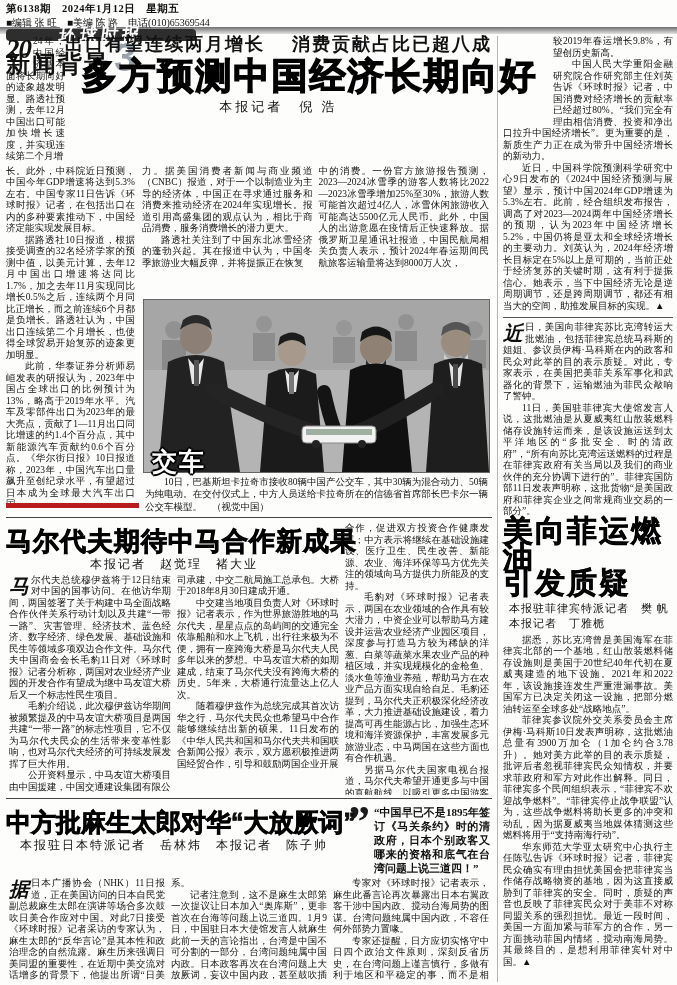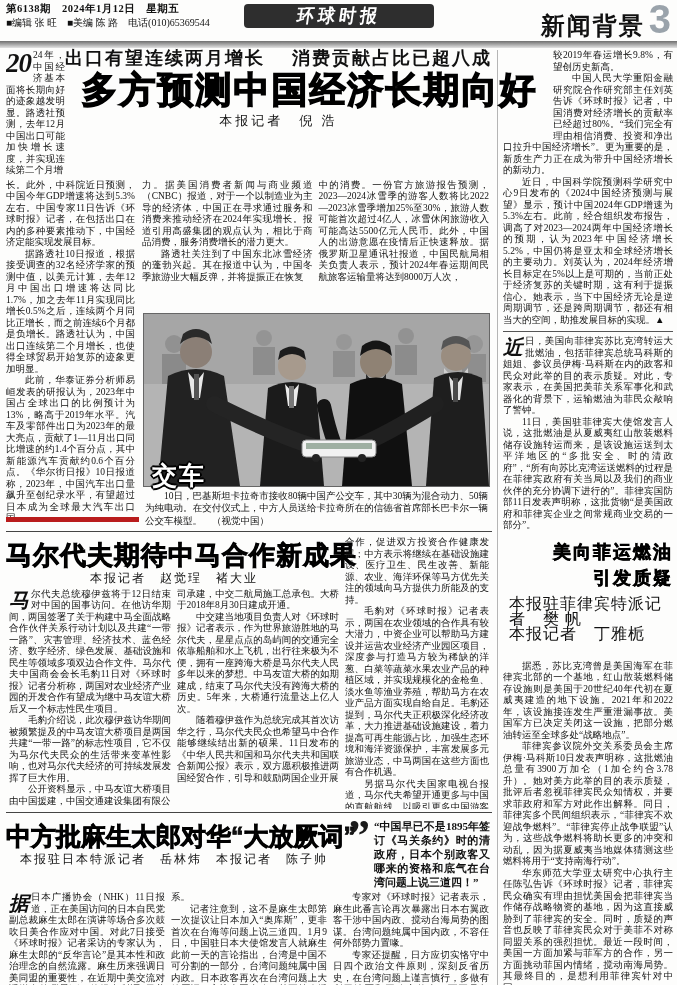--- a/index.html
+++ b/index.html
@@ -1,21 +1,21 @@
 <!DOCTYPE html>
 <html><head>
 <meta charset="utf-8">
 <style>
   * { box-sizing: border-box; margin: 0; padding: 0; }
   html,body { width:677px; height:985px; overflow:hidden; background:#fdfdfc; color:#111;
     font-family:"Liberation Serif","DejaVu Serif",serif; font-size:9.5px; line-height:11.5px; }
   .sans { font-family:"Liberation Sans","DejaVu Sans",sans-serif; }
 
   
-  .hdr { display:flex; align-items:flex-start; padding:3px 6px 0 6px; height:41px; }
+  .hdr { display:flex; align-items:flex-start; padding:3px 6px 0 6px; height:27px;flex-direction:column; }
   .hdr-left { width:238px; }
   .hdr-issue { font-size:10.5px; font-weight:bold; letter-spacing:.5px; }
   .hdr-editors { font-size:10px; margin-top:2px; }
   .masthead { width:190px; height:24px; background:#2e2e2e; border-radius:4px;
     display:flex; align-items:center; justify-content:center; margin-top:1px; }
   .masthead span { color:#fff; font-weight:bold; font-size:17px; letter-spacing:4px;
     transform:skewX(-8deg) scaleY(1.1); font-family:"Liberation Serif",serif; }
   .hdr-right { flex:1; display:flex; justify-content:flex-end; align-items:flex-start; }
   .section-name { font-size:24px; font-weight:bold; letter-spacing:2px; margin-top:18px; }
   .page-num { font-size:40px; line-height:32px; font-weight:bold; color:#9aa3ab;
@@ -71,23 +71,23 @@
     margin:7px 0 3px 0; -webkit-text-stroke:.8px #000; white-space:nowrap; }
   .quote-block { flex:1; display:flex; padding:4px 2px 0 6px; }
   .quote-mark { font-size:44px; line-height:34px; font-weight:bold; color:#1a1a1a; width:26px; }
   .quote-text { flex:1; font-size:11px; line-height:14px; font-weight:bold; text-align:justify; }
   .art3-cols { display:flex; flex:1; overflow:hidden; margin-top:3px; }
   .art3-cols .col { flex:1; padding:0 3px; overflow:hidden; }
 
   
   .r-spacer { float:left; width:50px; height:92px; }
   .r-rule { border-top:1px solid #555; margin:5px 0 4px 0; }
-  .headline4 { font-size:18px; line-height:26px; font-weight:bold; text-align:right;
-    letter-spacing:2px; margin:7px 0 5px 0; -webkit-text-stroke:.6px #000; }
-  .byline4 { font-size:16px; line-height:15px; padding-left:6px; letter-spacing:1px; margin-bottom:20px; }
+  .headline4 { font-size:30px; line-height:26px; font-weight:bold; text-align:left;
+    letter-spacing:2px; margin:0 0 5px 0; -webkit-text-stroke:.6px #000; }
+  .byline4 { font-size:11px; line-height:15px; padding-left:6px; letter-spacing:1px; margin-bottom:4px; }
 </style>
 </head>
 <body>
 
 <div class="hdr">
   <div class="hdr-left">
     <div class="hdr-issue">第6138期　2024年1月12日　星期五</div>
     <div class="hdr-editors">■编辑 张 旺　■美编 陈 路　电话(010)65369544</div>
   </div>
   <div class="masthead">

